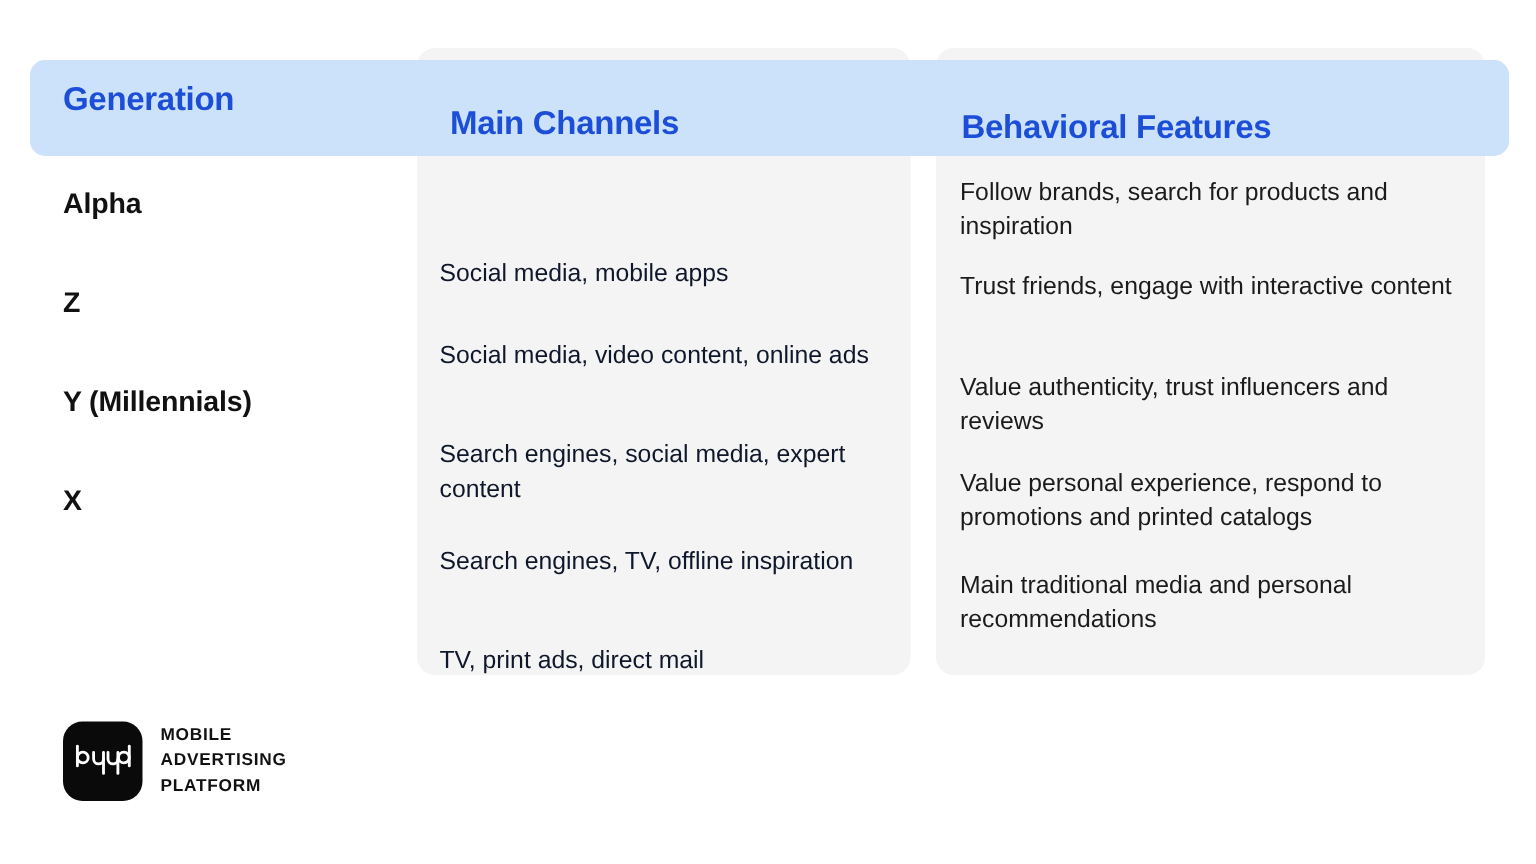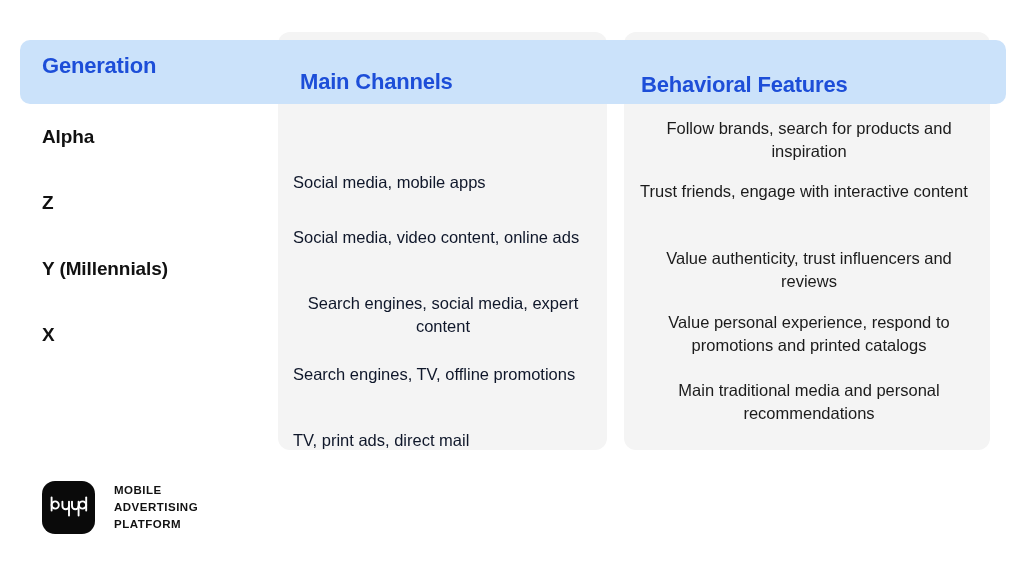--- a/index.html
+++ b/index.html
@@ -49,21 +49,21 @@
     font-weight: bold;
     color: #1d4ed8;
     letter-spacing: -0.2px;
     white-space: nowrap;
   }
   .header-generation { left: 42px; }
   .header-channels   { left: 300px; margin-top: 16px; }
   .header-behavior   { left: 641px; margin-top: 19px; }
 
   
-  .rows { position: absolute; left: 0; top: 104px; width: 1024px; text-align: center; }
+  .rows { position: absolute; left: 0; top: 104px; width: 1024px; }
 
   .row {
     position: relative;
     height: 66px;
   }
 
   .cell {
     position: absolute;
     top: 0;
   }
@@ -117,21 +117,21 @@
   .row-boomers .cell-channels { align-items: flex-start; padding-top: 13px; }
   .row-boomers .cell-behavior { align-items: flex-start; padding-top: 11px; }
 
   
   .logo {
     position: absolute;
     left: 42px;
     top: 481px;
     display: flex;
     align-items: center;
-    gap: 19px;
+    gap: 12px;
   }
   .logo-mark {
     width: 53px;
     height: 53px;
     background: #0a0a0a;
     border-radius: 13px;
     display: flex;
     align-items: center;
     justify-content: center;
   }
@@ -173,21 +173,21 @@
     </div>
 
     <div class="row row-y">
       <div class="cell cell-generation">Y (Millennials)</div>
       <div class="cell cell-channels">Search engines, social media, expert content</div>
       <div class="cell cell-behavior">Value authenticity, trust influencers and reviews</div>
     </div>
 
     <div class="row row-x">
       <div class="cell cell-generation">X</div>
-      <div class="cell cell-channels">Search engines, TV, offline promotions</div>
+      <div class="cell cell-channels">Search engines, TV, offline inspiration</div>
       <div class="cell cell-behavior">Value personal experience, respond to promotions and printed catalogs</div>
     </div>
 
     <div class="row row-boomers">
       <div class="cell cell-channels">TV, print ads, direct mail</div>
       <div class="cell cell-behavior">Main traditional media and personal recommendations</div>
     </div>
 
   </div>
 

